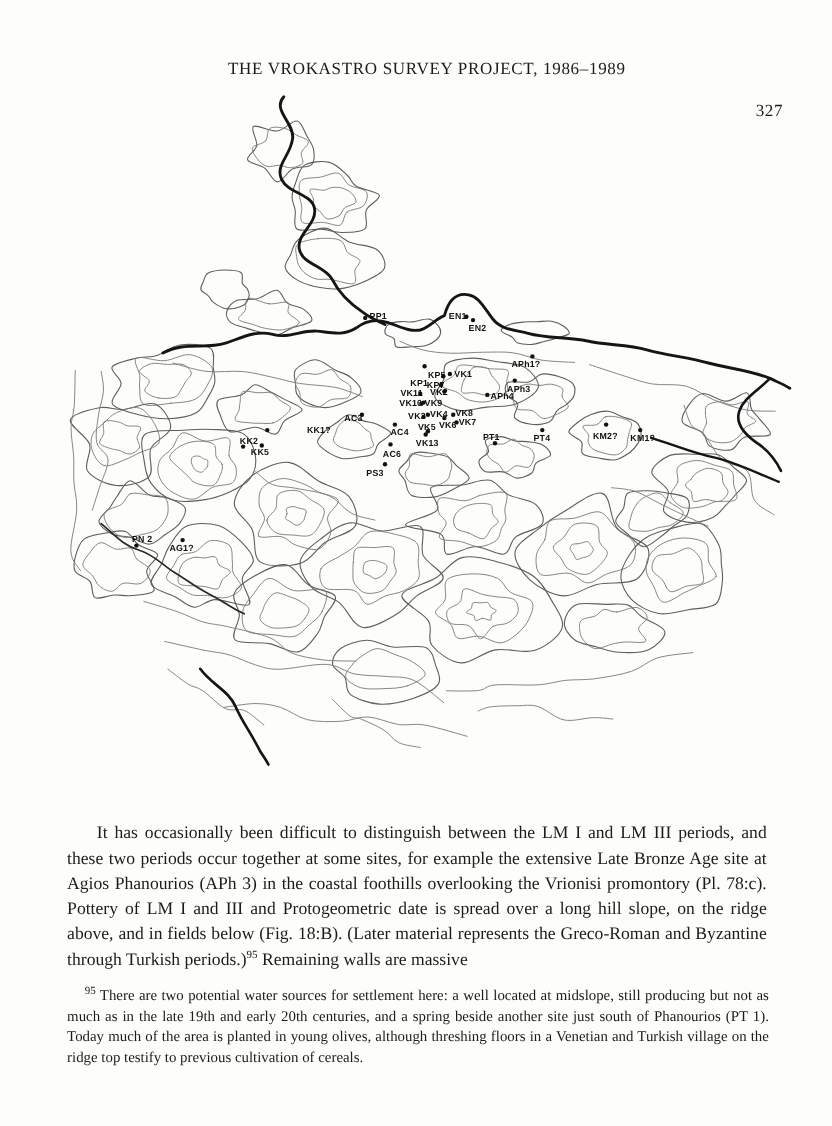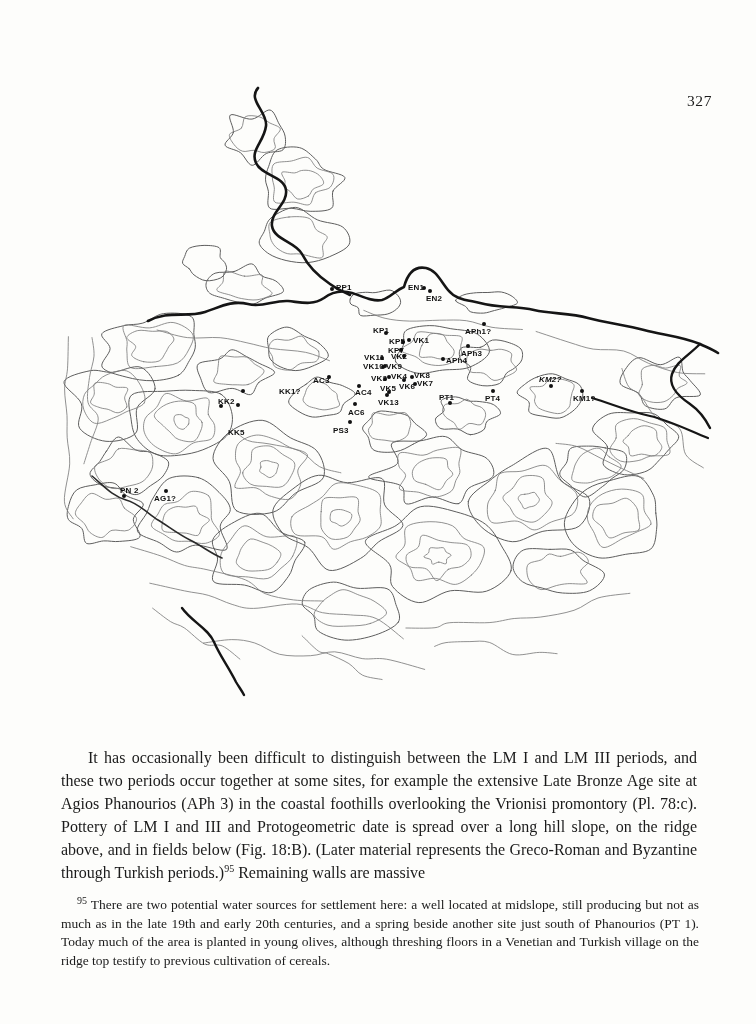--- a/index.html
+++ b/index.html
@@ -54,20 +54,21 @@
     font-size:13.5px;line-height:18.5px;text-align:justify;
   }
   .footnote .fn-indent{display:inline-block;width:16px;}
 </style>
 </head>
 <body>
 
 <div class="page">
 
   <div class="running-head">
+    <span class="running-title">THE VROKASTRO SURVEY PROJECT, 1986–1989</span>
     <span class="page-number">327</span>
   </div>
 
   <div id="map-layer">
     <svg id="contours" width="756" height="1024" viewBox="0 0 756 1024" xmlns="http://www.w3.org/2000/svg">
         <path d="M233.4,132.4C234.3,127.3 227.3,117.2 230.4,115.0C233.5,112.8 245.4,119.9 252.0,119.1C258.6,118.3 265.5,109.2 270.0,110.0C274.5,110.9 276.6,119.8 279.2,124.1C281.7,128.5 284.5,131.9 285.1,136.2C285.8,140.5 286.1,146.9 283.0,149.8C279.8,152.7 271.4,150.9 266.3,153.5C261.2,156.0 256.5,165.4 252.2,165.3C247.9,165.1 244.8,155.9 240.3,152.6C235.8,149.2 226.2,148.6 225.1,145.2C223.9,141.9 232.5,137.4 233.4,132.4Z" fill="none" stroke="#5e5e5e" stroke-width="1" stroke-linecap="round" stroke-linejoin="round"></path>
         <path d="M241.4,128.1C244.0,125.2 242.4,118.6 245.4,116.7C248.3,114.8 255.2,115.8 259.2,116.8C263.2,117.8 266.0,120.7 269.5,122.8C273.1,124.8 279.6,126.2 280.3,128.8C281.0,131.5 274.8,135.5 274.0,138.8C273.1,142.1 276.6,146.3 275.0,148.5C273.3,150.8 267.7,152.2 264.1,152.5C260.6,152.8 257.5,150.5 253.9,150.3C250.3,150.1 245.8,152.2 242.5,151.2C239.1,150.3 236.0,147.2 233.9,144.4C231.8,141.6 228.4,137.0 229.6,134.3C230.9,131.6 238.8,131.1 241.4,128.1Z" fill="none" stroke="#7d7d7d" stroke-width="0.85" stroke-linecap="round" stroke-linejoin="round"></path>
         <path d="M333.0,191.0C330.8,196.1 335.5,204.7 331.7,208.1C327.9,211.5 316.8,211.3 310.2,211.3C303.6,211.3 298.6,208.8 291.9,208.3C285.1,207.8 273.8,211.1 269.9,208.2C265.9,205.4 269.1,196.2 268.4,191.4C267.6,186.5 265.4,183.4 265.5,179.2C265.5,175.0 266.8,171.1 268.7,166.3C270.6,161.4 271.8,153.2 276.9,150.1C282.0,147.0 292.9,146.1 299.4,147.6C305.8,149.1 311.4,155.5 315.5,159.1C319.6,162.7 318.9,166.2 323.8,169.3C328.7,172.4 343.3,173.8 344.8,177.4C346.4,181.1 335.2,185.9 333.0,191.0Z" fill="none" stroke="#5e5e5e" stroke-width="1" stroke-linecap="round" stroke-linejoin="round"></path>
         <path d="M315.5,192.8C312.0,195.7 312.9,203.0 309.3,204.6C305.7,206.1 299.6,202.6 293.9,202.2C288.1,201.8 278.2,204.6 275.0,202.2C271.7,199.8 274.8,192.1 274.3,187.9C273.9,183.8 272.3,181.2 272.3,177.2C272.2,173.2 270.9,166.6 274.0,163.9C277.2,161.2 285.8,162.1 291.4,161.0C297.0,159.9 303.2,156.3 307.5,157.5C311.8,158.7 313.0,165.3 317.2,168.1C321.5,170.9 330.8,171.2 333.0,174.4C335.2,177.6 333.1,184.1 330.2,187.2C327.3,190.3 319.0,189.9 315.5,192.8Z" fill="none" stroke="#7d7d7d" stroke-width="0.85" stroke-linecap="round" stroke-linejoin="round"></path>
         <path d="M308.4,196.0C305.8,197.6 300.7,199.7 297.7,199.0C294.7,198.3 292.7,193.8 290.5,191.8C288.4,189.9 285.7,188.9 284.8,187.1C283.9,185.3 285.5,183.3 285.0,180.9C284.5,178.4 280.4,173.6 282.0,172.3C283.6,170.9 291.3,173.2 294.6,172.9C297.8,172.6 298.9,170.8 301.6,170.5C304.3,170.1 307.7,170.1 310.7,170.9C313.6,171.7 317.2,173.3 319.4,175.5C321.5,177.6 324.5,181.5 323.4,183.8C322.4,186.1 315.7,187.1 313.2,189.1C310.7,191.2 311.0,194.3 308.4,196.0Z" fill="none" stroke="#7d7d7d" stroke-width="0.85" stroke-linecap="round" stroke-linejoin="round"></path>
@@ -172,21 +173,21 @@
       </svg>
   </div>
   <div id="map-markers">
       <span class="site-dot" style="left: 329.8px; top: 286.8px;"></span>
       <span class="site-label" style="left: 336px; top: 283px;">PP1</span>
       <span class="site-dot" style="left: 421.8px; top: 285.8px;"></span>
       <span class="site-label" style="left: 408px; top: 283px;">EN1</span>
       <span class="site-dot" style="left: 427.8px; top: 288.8px;"></span>
       <span class="site-label" style="left: 426px; top: 294px;">EN2</span>
       <span class="site-dot" style="left: 383.8px; top: 330.8px;"></span>
-      <span class="site-label" style="left: 373px; top: 326px;">KP1</span>
+      <span class="site-label" style="left: 373px; top: 344px;">KP1</span>
       <span class="site-dot" style="left: 406.8px; top: 337.8px;"></span>
       <span class="site-label" style="left: 413px; top: 336px;">VK1</span>
       <span class="site-dot" style="left: 400.8px; top: 339.8px;"></span>
       <span class="site-label" style="left: 389px; top: 337px;">KP5</span>
       <span class="site-dot" style="left: 398.8px; top: 347.8px;"></span>
       <span class="site-label" style="left: 388px; top: 346px;">KP7</span>
       <span class="site-dot" style="left: 379.8px; top: 355.8px;"></span>
       <span class="site-label" style="left: 364px; top: 353px;">VK11</span>
       <span class="site-dot" style="left: 401.8px; top: 353.8px;"></span>
       <span class="site-label" style="left: 391px; top: 352px;">VK2</span>
@@ -214,33 +215,33 @@
       <span class="site-label" style="left: 348px; top: 408px;">AC6</span>
       <span class="site-dot" style="left: 347.8px; top: 419.8px;"></span>
       <span class="site-label" style="left: 333px; top: 426px;">PS3</span>
       <span class="site-dot" style="left: 326.8px; top: 374.8px;"></span>
       <span class="site-label" style="left: 313px; top: 376px;">AC3</span>
       <span class="site-dot" style="left: 240.8px; top: 388.8px;"></span>
       <span class="site-label" style="left: 247px; top: 387px; padding-left: 32px;">KK1?</span>
       <span class="site-dot" style="left: 218.8px; top: 403.8px;"></span>
       <span class="site-label" style="left: 218px; top: 397px;">KK2</span>
       <span class="site-dot" style="left: 235.8px; top: 402.8px;"></span>
-      <span class="site-label" style="left: 228px; top: 428px;">KK5</span>
+      <span class="site-label" style="left: 228px; top: 407px;">KK5</span>
       <span class="site-dot" style="left: 481.8px; top: 321.8px;"></span>
       <span class="site-label" style="left: 465px; top: 327px; text-align: right;">APh1?</span>
       <span class="site-dot" style="left: 465.8px; top: 343.8px;"></span>
       <span class="site-label" style="left: 461px; top: 349px;">APh3</span>
       <span class="site-dot" style="left: 440.8px; top: 356.8px;"></span>
       <span class="site-label" style="left: 446px; top: 356px;">APh4</span>
       <span class="site-dot" style="left: 447.8px; top: 400.8px;"></span>
       <span class="site-label" style="left: 439px; top: 393px;">PT1</span>
       <span class="site-dot" style="left: 490.8px; top: 388.8px;"></span>
       <span class="site-label" style="left: 485px; top: 394px;">PT4</span>
       <span class="site-dot" style="left: 548.8px; top: 383.8px;"></span>
-      <span class="site-label" style="left: 539px; top: 375px; font-style: italic;">KM2?</span>
+      <span class="site-label" style="left: 539px; top: 392px;">KM2?</span>
       <span class="site-dot" style="left: 579.8px; top: 388.8px;"></span>
       <span class="site-label" style="left: 573px; top: 394px;">KM1?</span>
       <span class="site-dot" style="left: 121.8px; top: 493.8px;"></span>
       <span class="site-label" style="left: 120px; top: 486px;">PN 2</span>
       <span class="site-dot" style="left: 163.8px; top: 488.8px;"></span>
       <span class="site-label" style="left: 154px; top: 494px;">AG1?</span>
     </div>
 
 
   <div class="body-text">

